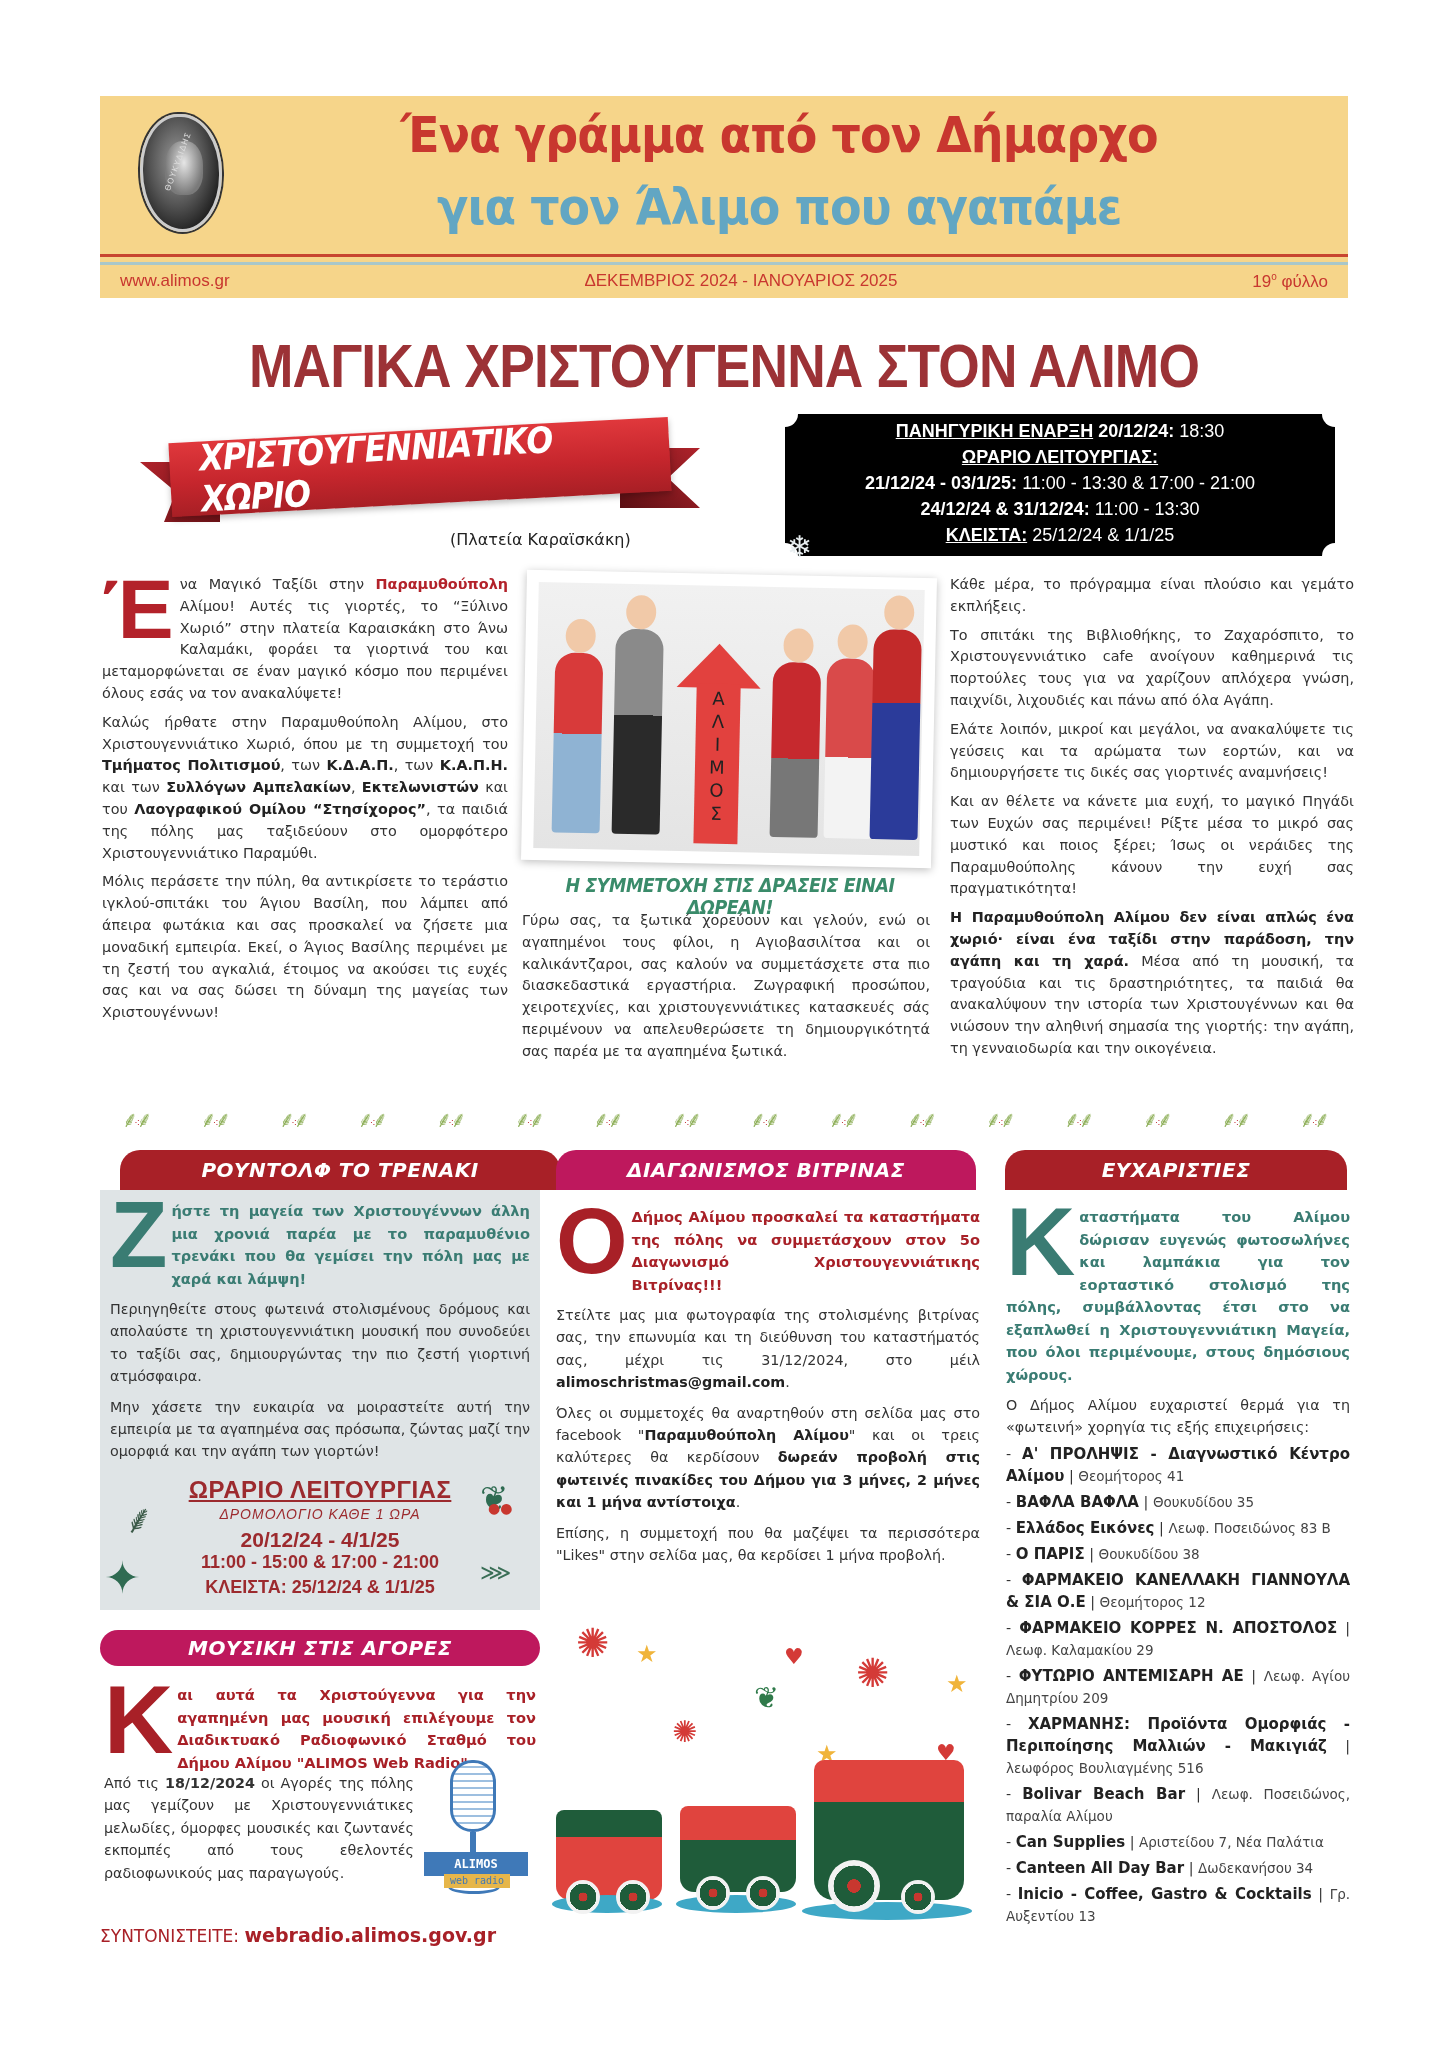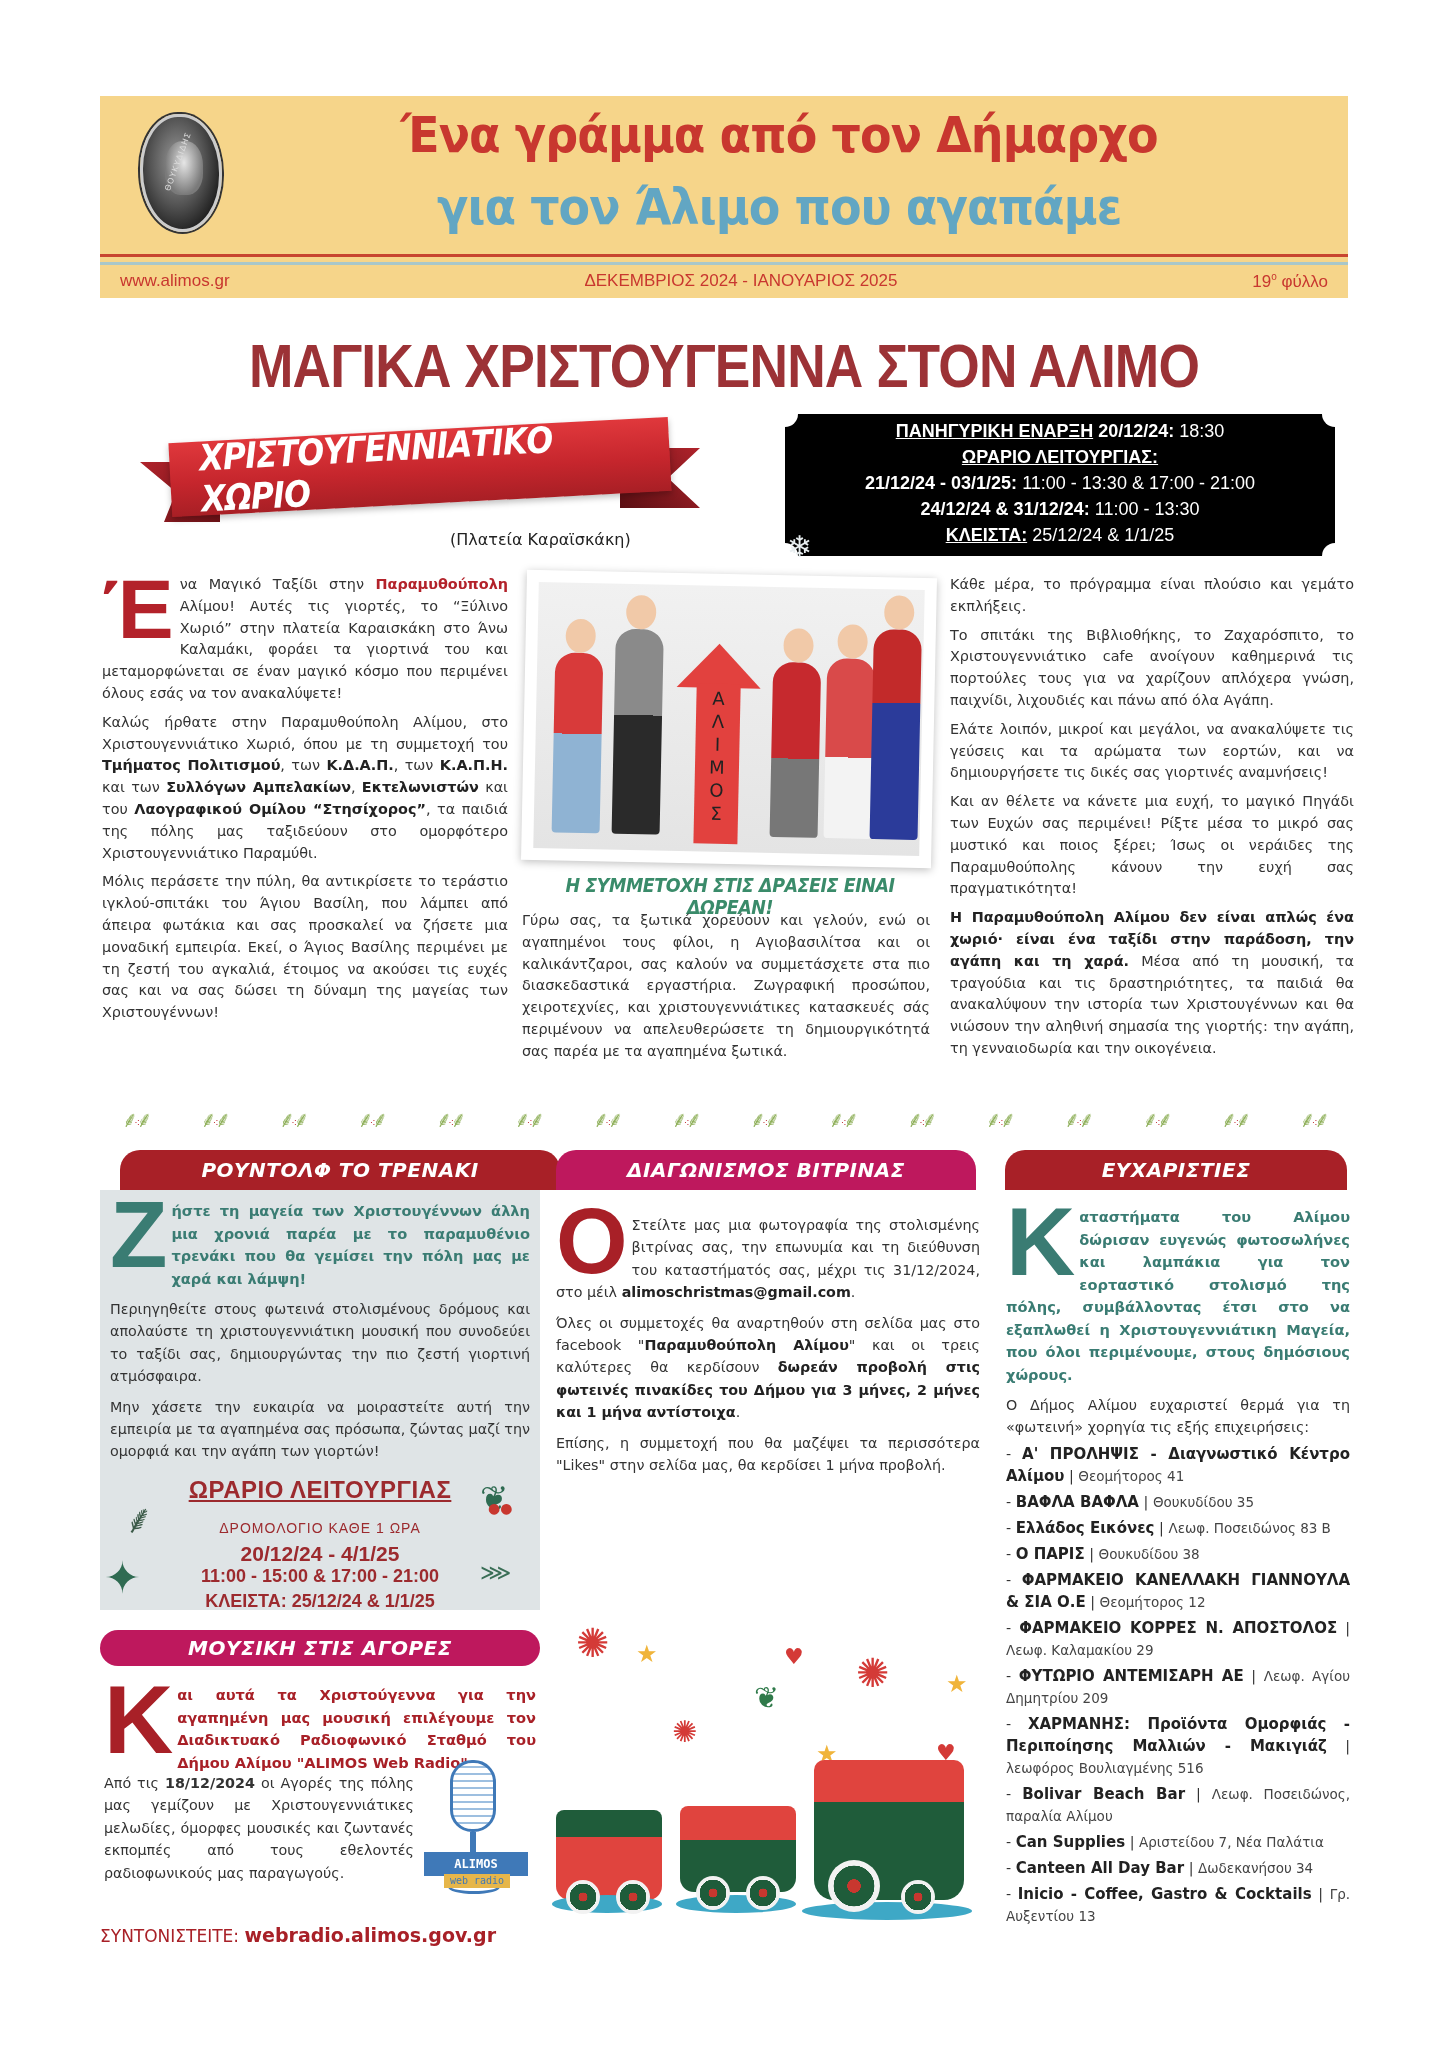--- a/index.html
+++ b/index.html
@@ -80,21 +80,21 @@
   .rud-body { left: 110px; top: 1200px; width: 420px; }
   .teal-lead { color: #3a7c73; font-weight: bold; font-size: 14.6px; line-height: 22.5px; }
   .red-lead { color: #a82027; font-weight: bold; font-size: 14.6px; line-height: 22.5px; }
   .dropcap-z { float: left; font-family: "Liberation Sans", sans-serif; font-weight: bold; font-size: 94px; line-height: 70px; margin-right: 4px; color: #3a7c73; }
   .dropcap-o { float: left; font-family: "Liberation Sans", sans-serif; font-weight: bold; font-size: 92px; line-height: 70px; margin-right: 4px; color: #a82027; }
   .dropcap-k-red { float: left; font-family: "Liberation Sans", sans-serif; font-weight: bold; font-size: 96px; line-height: 72px; margin-right: 4px; color: #a82027; }
   .dropcap-k-teal { float: left; font-family: "Liberation Sans", sans-serif; font-weight: bold; font-size: 96px; line-height: 72px; margin-right: 4px; color: #3a7c73; }
 
   .hours-block { position: absolute; left: 140px; top: 1476px; width: 360px; text-align: center; font-family: "Liberation Sans", sans-serif; color: #9c2a2e; }
   .hours-title { font-size: 24px; font-weight: bold; text-decoration: underline; letter-spacing: 0.5px; }
-  .hours-sub { font-size: 14px; letter-spacing: 1px; margin-top: 16px; }
+  .hours-sub { font-size: 14px; font-style: italic; letter-spacing: 1px; margin-top: 2px; }
   .hours-range { font-size: 21px; font-weight: bold; margin-top: 6px; }
   .hours-times { font-size: 18px; font-weight: bold; }
   .hours-closed { font-size: 18px; font-weight: bold; margin-top: 4px; }
   .deco { position: absolute; color: #2f6b52; }
   .deco-branch { left: 124px; top: 1490px; font-size: 40px; color: #3b5a48; }
   .deco-holly { left: 480px; top: 1478px; font-size: 34px; color: #2f6b52; }
   .deco-berry { left: 488px; top: 1500px; font-size: 14px; color: #c8372f; }
   .deco-leaf { left: 104px; top: 1552px; font-size: 44px; color: #2f6b52; }
   .deco-twig { left: 480px; top: 1560px; font-size: 22px; color: #3a6e56; }
 
@@ -295,21 +295,21 @@
   <div class="mic-label">ALIMOS</div>
   <div class="mic-sub">web radio</div>
 </div>
 <div class="tune-in">
   <span>ΣΥΝΤΟΝΙΣΤΕΙΤΕ:</span>
   <b>webradio.alimos.gov.gr</b>
 </div>
 
 <div class="sec-head teal contest-head">ΔΙΑΓΩΝΙΣΜΟΣ ΒΙΤΡΙΝΑΣ</div>
 <div class="sec-body contest-body">
-  <p class="red-lead"><span class="dropcap-o">Ο</span></p>
+  <p class="red-lead"><span class="dropcap-o">Ο</span><span>Δήμος Αλίμου προσκαλεί τα καταστήματα της πόλης να συμμετάσχουν στον 5ο Διαγωνισμό Χριστουγεννιάτικης Βιτρίνας!!!</span></p>
   <p><span>Στείλτε μας μια φωτογραφία της στολισμένης βιτρίνας σας, την επωνυμία και τη διεύθυνση του καταστήματός σας, μέχρι τις 31/12/2024, στο μέιλ </span><b>alimoschristmas@gmail.com</b><span>.</span></p>
   <p><span>Όλες οι συμμετοχές θα αναρτηθούν στη σελίδα μας στο facebook "</span><b>Παραμυθούπολη Αλίμου</b><span>" και οι τρεις καλύτερες θα κερδίσουν </span><b>δωρεάν προβολή στις φωτεινές πινακίδες του Δήμου για 3 μήνες, 2 μήνες και 1 μήνα αντίστοιχα</b><span>.</span></p>
   <p>Επίσης, η συμμετοχή που θα μαζέψει τα περισσότερα "Likes" στην σελίδα μας, θα κερδίσει 1 μήνα προβολή.</p>
 </div>
 
 <div class="train">
   <span class="flower" style="left:20px;top:10px;">✺</span>
   <span class="flower" style="left:300px;top:40px;">✺</span>
   <span class="flower" style="left:116px;top:104px;font-size:30px;">✺</span>
   <span class="star" style="left:80px;top:30px;">★</span>

